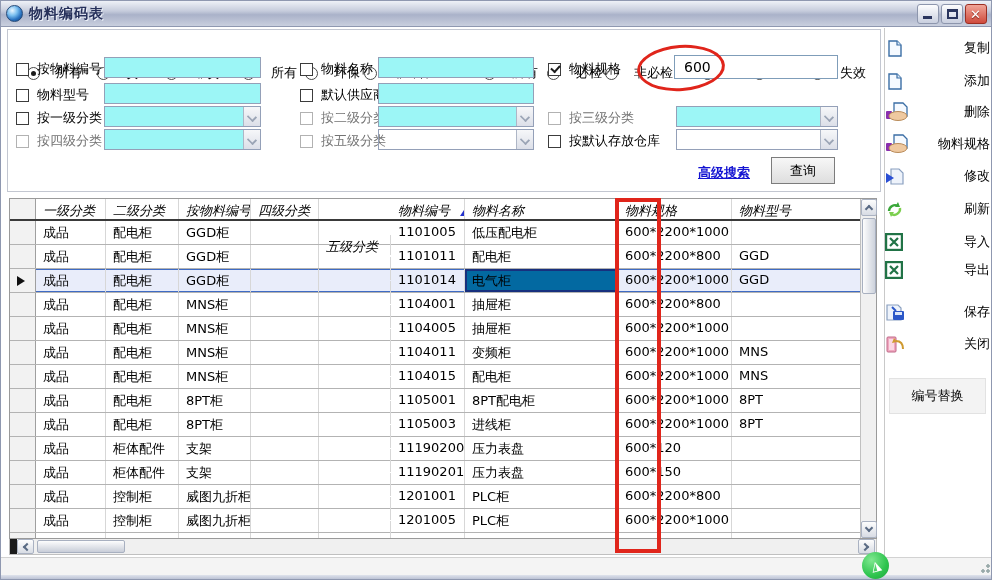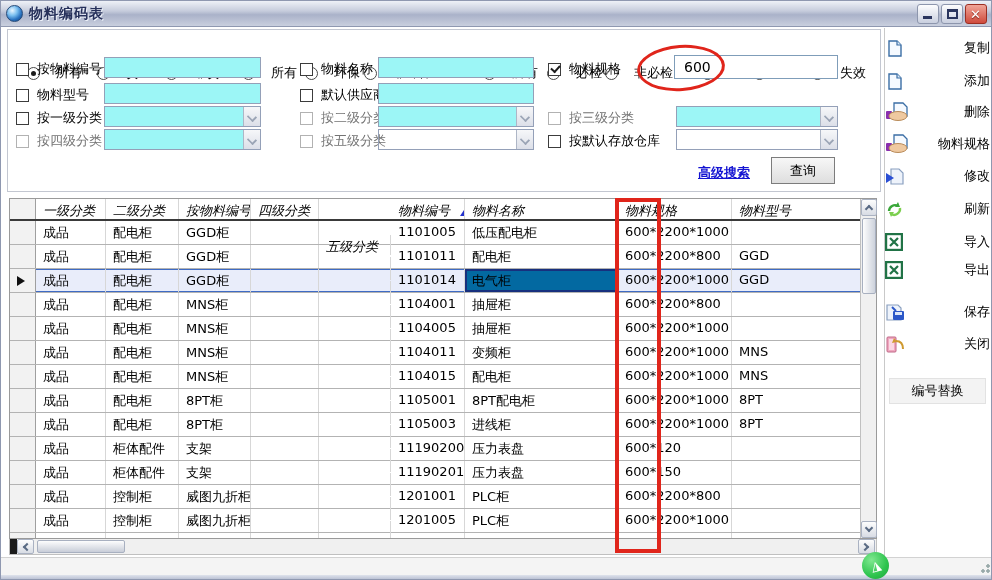--- a/index.html
+++ b/index.html
@@ -78,21 +78,21 @@
   .hcorner{position:absolute;left:0;top:0;width:7px;height:15px;background:#1a1a1a;}
   .hbtn{position:absolute;top:0;width:17px;height:15px;background:linear-gradient(180deg,#fdfdfd,#d8dce4);
     border:1px solid #aab2c2;border-radius:2px;}
   .hthumb{position:absolute;left:27px;top:1px;width:88px;height:13px;background:linear-gradient(180deg,#fdfdfd,#c8cdd8);
     border:1px solid #a8b0c0;border-radius:2px;}
   
   .sep{position:absolute;left:883px;top:27px;width:1px;height:530px;background:#c9c9c9;}
   .side{position:absolute;left:884px;top:27px;width:105px;height:530px;background:#fff;}
   .tool{position:absolute;left:0;width:105px;height:24px;display:flex;align-items:center;justify-content:space-between;gap:4px;cursor:pointer;}
   .tool svg{flex:0 0 auto;}
-  .btn-replace{position:absolute;left:4px;top:350px;width:97px;height:26px;background:#f3f3f3;border:1px solid #e2e2e2;
+  .btn-replace{position:absolute;left:4px;top:350px;width:97px;height:36px;background:#f3f3f3;border:1px solid #e2e2e2;
     font-size:13px;font-family:inherit;}
   
   .statusbar{position:absolute;left:0;top:556px;width:992px;height:18px;background:#f4f4f4;border-top:1px solid #d2d2d2;}
   .grip{position:absolute;right:3px;bottom:2px;width:12px;height:12px;
     background:
      radial-gradient(circle at 10px 10px,#9aa 1.5px,transparent 2px),
      radial-gradient(circle at 10px 5px,#9aa 1.5px,transparent 2px),
      radial-gradient(circle at 5px 10px,#9aa 1.5px,transparent 2px);}
   .bottomedge{position:absolute;left:0;top:574px;width:992px;height:6px;background:linear-gradient(180deg,#dfe3ec,#aab2c9);}
   .greenball{position:absolute;left:861px;top:551px;width:27px;height:27px;border-radius:50%;

